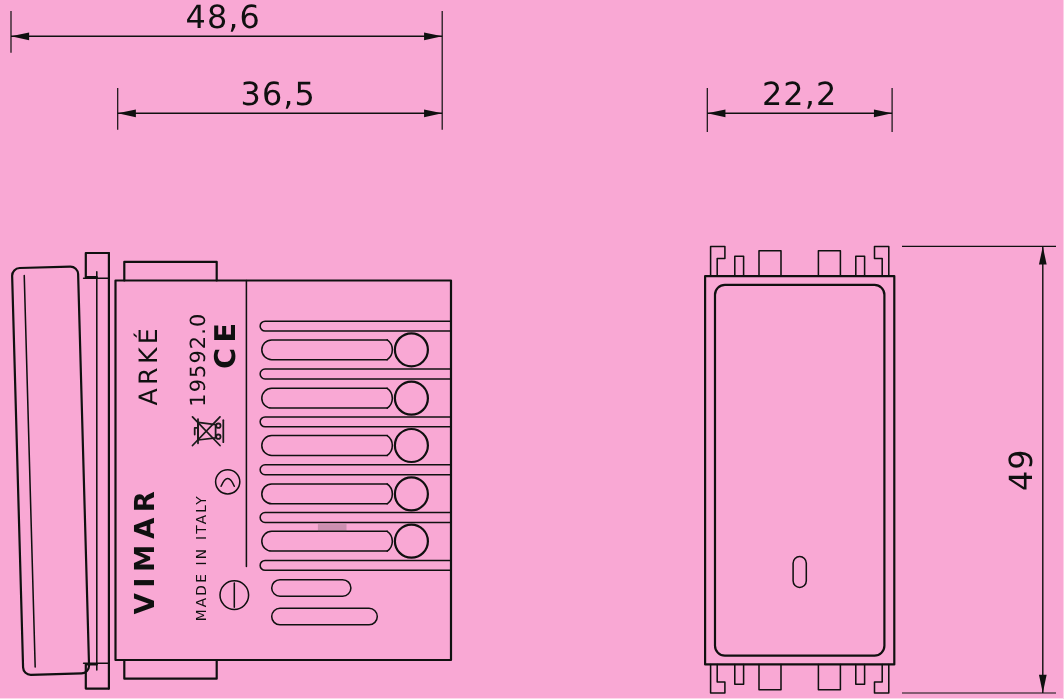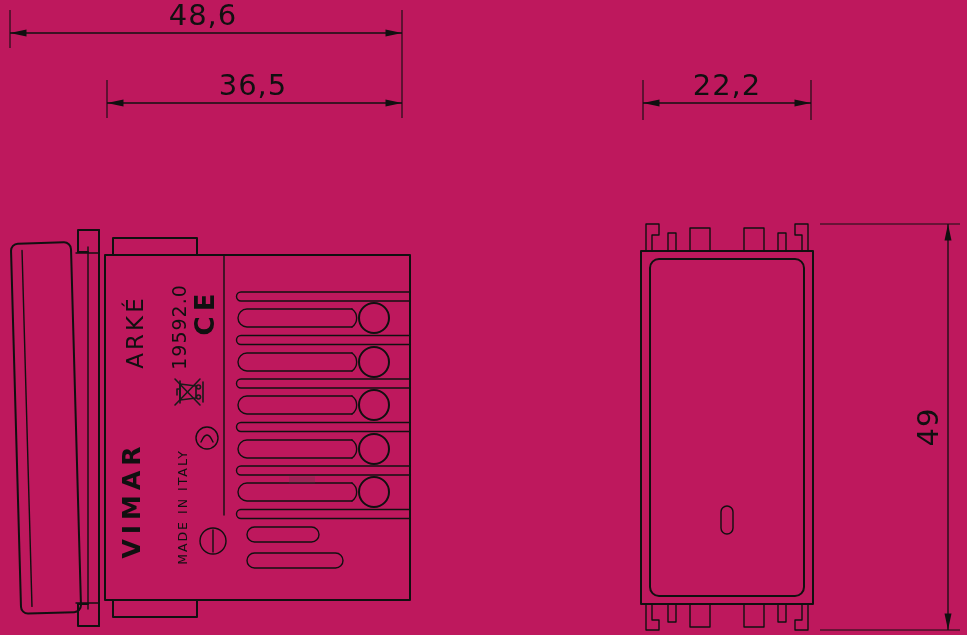--- a/index.html
+++ b/index.html
@@ -1,16 +1,16 @@
 <!DOCTYPE html>
 <html><head>
 <meta charset="utf-8">
 <style>
   html,body{margin:0;padding:0;background:#ffffff;}
-  .stage{width:967px;height:635px;position:relative;background:#be185d;overflow:hidden;text-align:right;}
+  .stage{width:967px;height:635px;position:relative;background:#f9a8d4;overflow:hidden;text-align:right;}
   svg{display:block;}
   svg text{font-family:"DejaVu Sans", sans-serif;fill:#101010;}
   .dim-label{font-size:29px;letter-spacing:1px;}
   .outline{fill:none;stroke:#101010;stroke-width:2;stroke-linejoin:round;stroke-linecap:round;}
   .outline-thin{fill:none;stroke:#101010;stroke-width:1.4;stroke-linejoin:round;stroke-linecap:round;}
   .dimline{fill:none;stroke:#101010;stroke-width:1.3;}
   .extline{fill:none;stroke:#101010;stroke-width:1.1;}
   .mark-stroke{fill:none;stroke:#1a1a1a;stroke-width:1.6;stroke-linejoin:round;stroke-linecap:round;}
 </style>
 </head>

